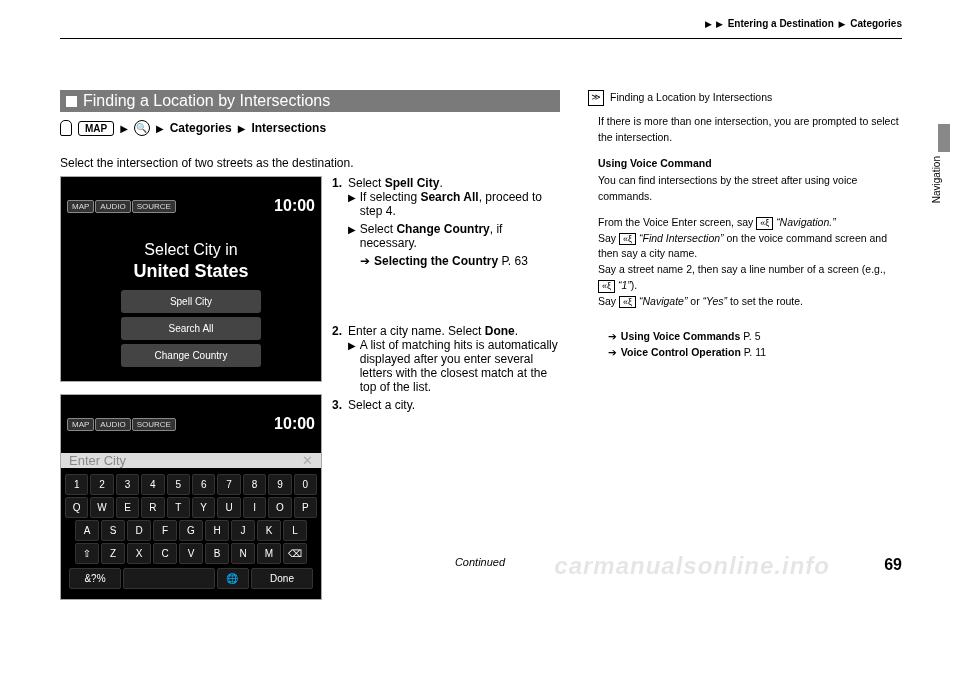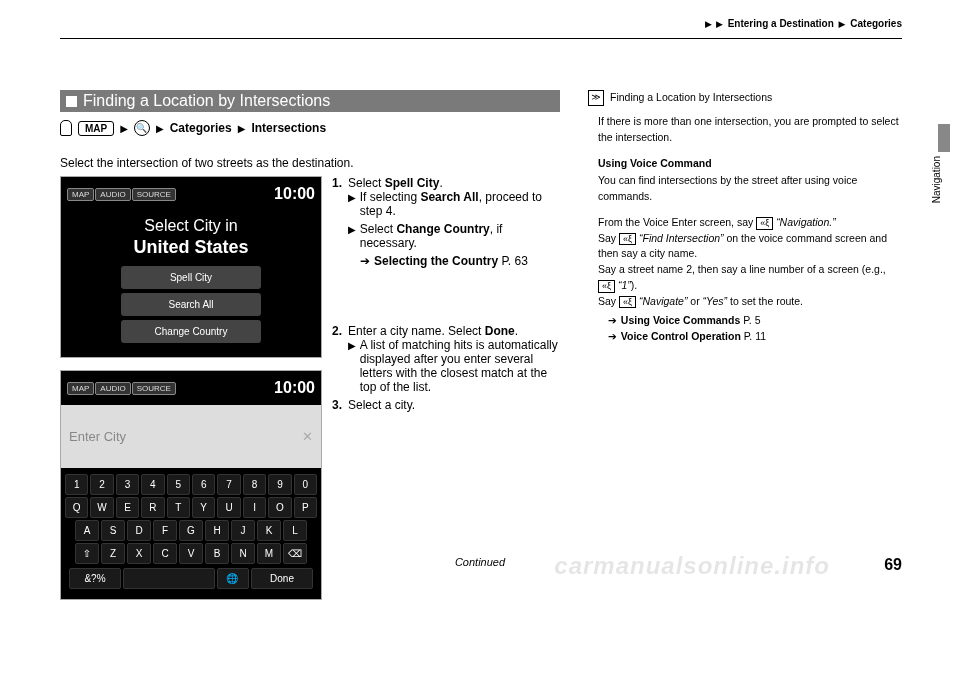--- a/index.html
+++ b/index.html
@@ -122,29 +122,29 @@
   }
   .shot-stack { width: 260px; }
   .shot {
     width: 260px;
     background: #000;
     color: #fff;
     border: 1px solid #aaa;
     font-size: 10px;
     margin-bottom: 12px;
   }
-  .shot-top { display: flex; justify-content: space-between; padding: 8px 6px; align-items: center; text-align: center;}
+  .shot-top { display: flex; justify-content: space-between; padding: 20px 6px; align-items: center; text-align: center;}
   .shot-top .btns span { display:inline-block; border:1px solid #888; background:#333; color:#ddd; padding:1px 4px; font-size:8px; border-radius:2px; margin-right:1px;}
   .shot-top .time { font-size:16px; font-weight:bold;}
   .shot-body1 { text-align:center; padding: 6px 0 10px 0;}
   .shot-body1 .label { font-size:16px;}
   .shot-body1 .country { font-size:18px; font-weight:bold; margin:2px 0 8px 0;}
   .menu-btn { display:block; width:140px; margin:4px auto; background:#444; padding:6px 0; border-radius:3px; font-size:10px;}
   .shot-body2 { }
-  .input-row { background:#ddd; color:#888; padding:24px 8px; display:flex; justify-content:space-between; font-size:13px;}
+  .input-row { background:#ddd; color:#888; padding:0 8px; display:flex; justify-content:space-between; font-size:13px;}
   .input-row .x { color:#aaa;}
   .kbd { padding:4px 4px;}
   .kbd-row { display:flex; justify-content:center; gap:2px; margin:2px 0;}
   .kbd-row span { flex:1; text-align:center; padding:4px 0; font-size:10px; background:#1a1a1a; border:1px solid #333; border-radius:2px;}
   .kbd-row.row-b span { flex: 0 0 22px; }
   .kbd-bottom { display:flex; gap:2px; padding:2px 4px 6px 4px;}
   .kbd-bottom span { text-align:center; padding:4px 0; font-size:10px; background:#1a1a1a; border:1px solid #333; border-radius:2px;}
   .steps { width: 230px; font-size: 12px; }
   .steps .sub { display:flex; gap:4px; margin-left: 0px; margin-bottom:4px;}
   .steps .sub .tri { color:#000; font-size:10px; margin-top:2px;}
@@ -341,21 +341,21 @@
     <p class="right-para" style="margin-top:0;">You can find intersections by the street after using voice commands.</p>
     <p class="right-para" style="margin:0 0 0 10px;">
       <span>From the Voice Enter screen, say </span><span class="voice-box">«ξ</span> <i>“Navigation.”</i>
     </p>
     <p class="right-para" style="margin:0 0 0 10px;">
       <span>Say </span><span class="voice-box">«ξ</span> <i>“Find Intersection”</i><span> on the voice command screen and then say a city name.</span>
     </p>
     <p class="right-para" style="margin:0 0 0 10px;">
       <span>Say a street name 2, then say a line number of a screen (e.g., </span><span class="voice-box">«ξ</span> <i>“1”</i><span>).</span>
     </p>
-    <p class="right-para" style="margin:0 0 4px 10px;">
+    <p class="right-para" style="margin:0 0 20px 10px;">
       <span>Say </span><span class="voice-box">«ξ</span> <i>“Navigate”</i><span> or </span><i>“Yes”</i><span> to set the route.</span>
     </p>
     <div class="ref-r">
         <span>➔</span>
         <div><b>Using Voice Commands</b><span> P. 5</span></div>
       </div>
     <div class="ref-r">
         <span>➔</span>
         <div><b>Voice Control Operation</b><span> P. 11</span></div>
       </div>

